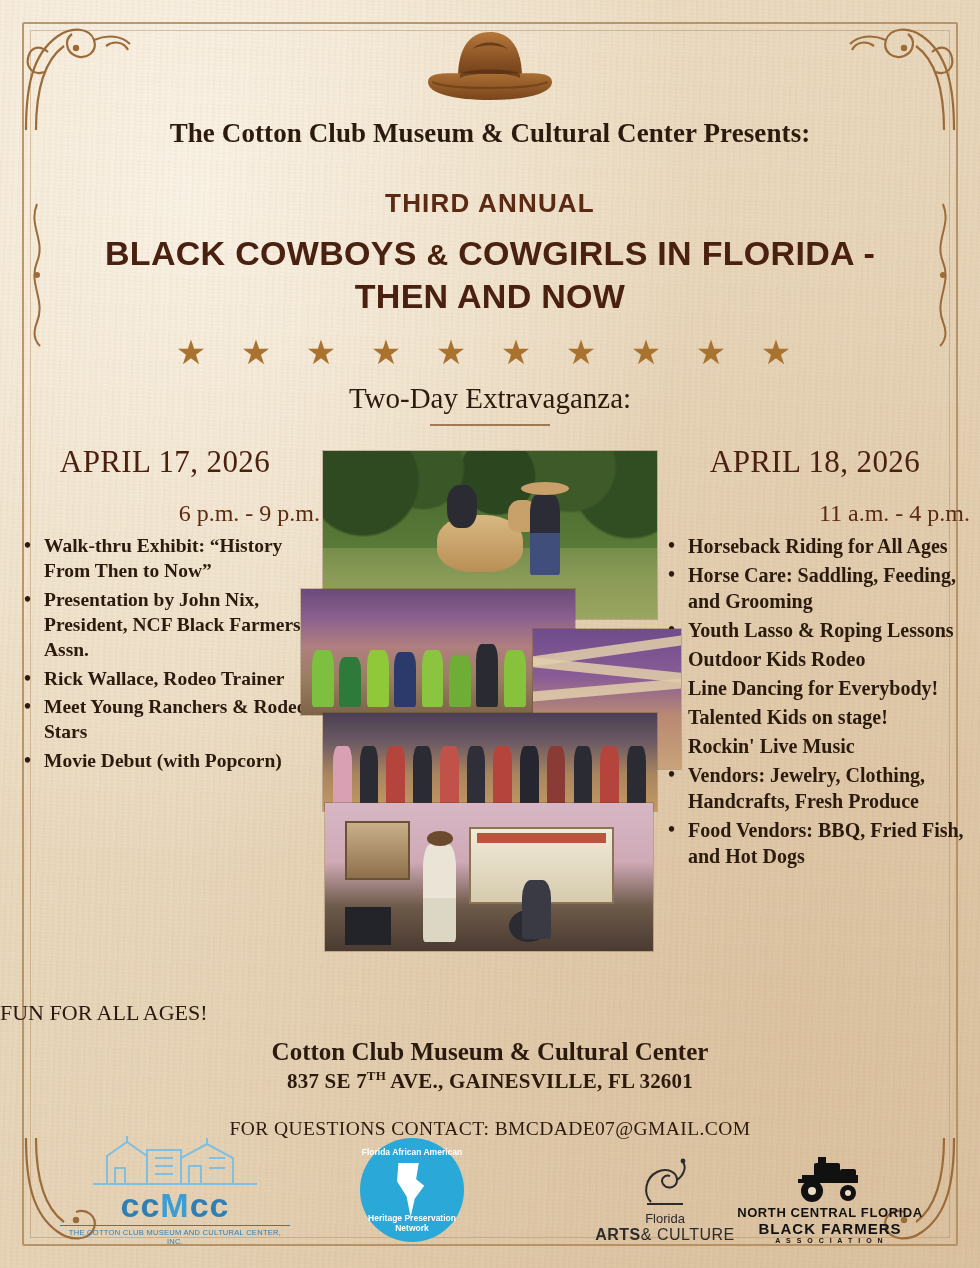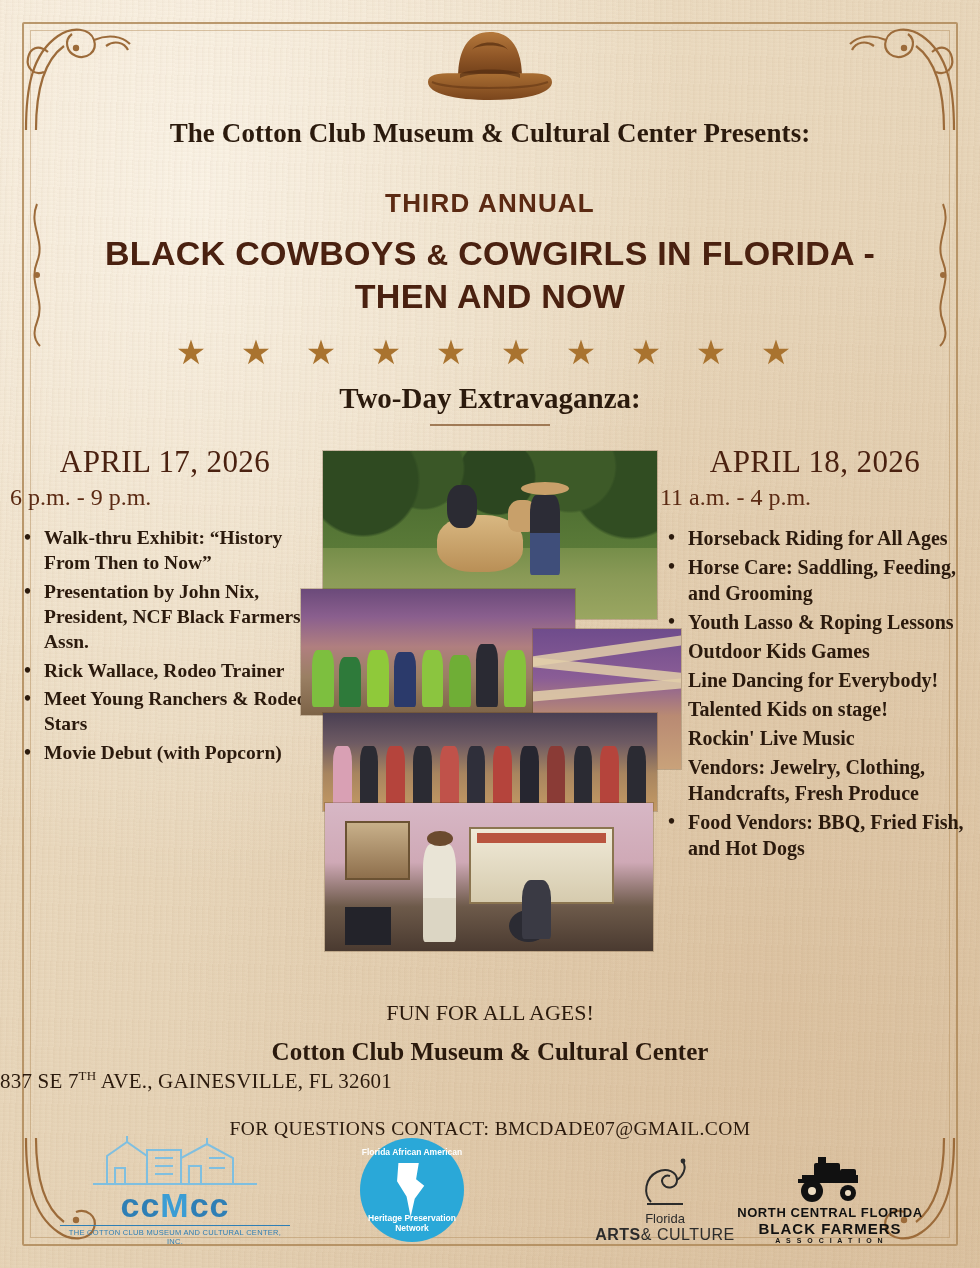--- a/index.html
+++ b/index.html
@@ -86,43 +86,43 @@
   .main-title .amp { font-size: 30px; }
   .stars {
     position: absolute; top: 336px; left: 0; right: 0;
     text-align: center; color: #a9732f;
     font-size: 34px; letter-spacing: 13px;
     line-height: 1;
   }
   .two-day {
     position: absolute; top: 382px; left: 0; right: 0;
     text-align: center;
-    font-size: 29px; font-weight: bold; color: #2b1a0d;
+    font-size: 29px; font-weight: normal; color: #2b1a0d;
   }
   .two-day-rule {
     position: absolute; top: 424px; left: 50%; transform: translateX(-50%);
     width: 120px; height: 2px; background: #8d6239; opacity: 0.8;
   }
 
   
   .col {
     position: absolute; top: 444px;
   }
   .col.left { left: 10px; width: 310px; }
   .col.right { right: 10px; width: 310px; }
   .date {
     text-align: center;
     font-size: 31px; color: #4a2110; letter-spacing: 0.4px;
   }
   .time {
-    text-align: left;
-    font-size: 24px; color: #5b2a13; margin-top: 4px;
+    text-align: right;
+    font-size: 24px; color: #5b2a13; margin-top: 20px;
   }
   ul.items {
-    margin: 14px 0 0 0;
+    margin: 6px 0 0 0;
     padding-left: 30px;
     list-style: none;
   }
   ul.items li {
     position: relative;
     font-size: 20px; font-weight: bold; color: #2b1a0d;
     line-height: 1.3;
     margin-bottom: 3px;
     padding-left: 4px;
   }
@@ -262,30 +262,30 @@
     background:#23232a;
   }
 
   
   .tagline {
     position: absolute; top: 966px; left: 0; right: 0; text-align: center;
     font-size: 26px; font-weight: bold; color: #6d2a14;
   }
   .tagline .sep { color: #8a5a3a; font-weight: bold; }
   .fun {
-    position: absolute; top: 1000px; left: 0; right: 0; text-align: center;
+    position: absolute; top: 1000px; left: 0; right: 0; text-align: left;
     font-size: 22px; color: #2b1a0d; font-family: Liberation Serif, serif;
   }
   .venue {
     position: absolute; top: 1038px; left: 0; right: 0; text-align: center;
     font-size: 25px; font-weight: bold; color: #2b1a0d;
   }
   .address {
-    position: absolute; top: 1068px; left: 0; right: 0; 
-    font-size: 21px; font-weight: normal; color: #2b1a0d;
+    position: absolute; top: 1068px; left: 0; right: 0; text-align: center;
+    font-size: 21px; font-weight: bold; color: #2b1a0d;
     letter-spacing: 0.2px;
   }
   .address sup { font-size: 13px; }
   .contact {
     position: absolute; top: 1118px; left: 0; right: 0; text-align: center;
     font-size: 19.5px; color: #2b1a0d; letter-spacing: 0.4px;
   }
 
   
   .logos { position: absolute; bottom: 16px; left: 40px; right: 40px; height: 120px; }
@@ -443,21 +443,21 @@
     </ul>
   </div>
 
   <div class="col right">
     <div class="date">APRIL 18, 2026</div>
     <div class="time">11 a.m. - 4 p.m.</div>
     <ul class="items">
       <li>Horseback Riding for All Ages</li>
       <li>Horse Care: Saddling, Feeding, and Grooming</li>
       <li>Youth Lasso &amp; Roping Lessons</li>
-      <li>Outdoor Kids Games</li>
+      <li>Outdoor Kids Rodeo</li>
       <li>Line Dancing for Everybody!</li>
       <li>Talented Kids on stage!</li>
       <li>Rockin' Live Music</li>
       <li>Vendors: Jewelry, Clothing, Handcrafts, Fresh Produce</li>
       <li>Food Vendors: BBQ, Fried Fish, and Hot Dogs</li>
     </ul>
   </div>
 
   <div class="collage">
     <div class="ph ph1">

